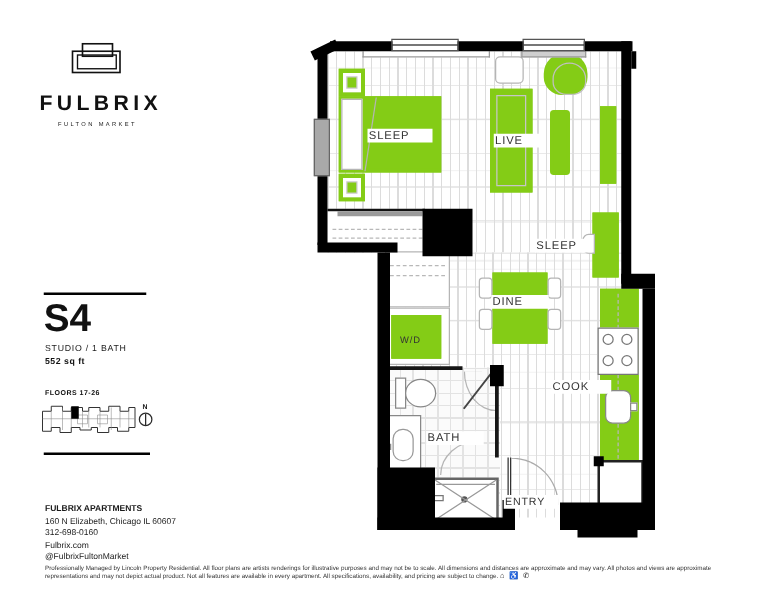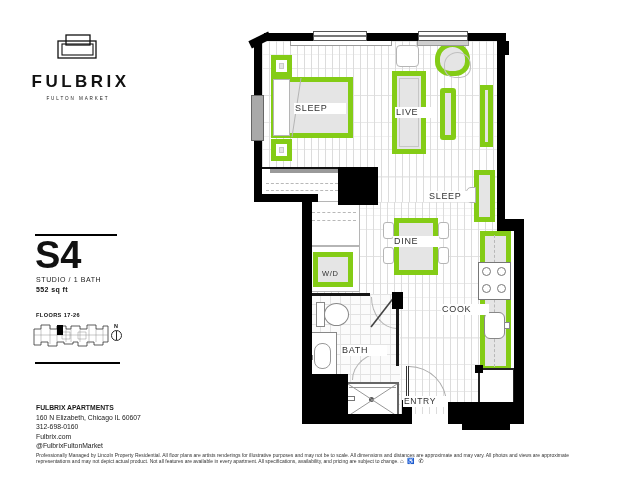--- a/index.html
+++ b/index.html
@@ -12,37 +12,37 @@
     background-image:
       repeating-linear-gradient(90deg,#dcdcdc 0 1px,transparent 1px 7px),
       repeating-linear-gradient(180deg,rgba(215,215,215,.55) 0 1px,transparent 1px 27px),
       repeating-linear-gradient(180deg,rgba(215,215,215,.35) 0 1px,transparent 1px 41px);
     background-position:0 0,0 0,3px 13px;}
   .tile{z-index:2;background-color:#fbfbfb;
     background-image:
       repeating-linear-gradient(90deg,#e3e3e3 0 1px,transparent 1px 10px),
       repeating-linear-gradient(180deg,#e3e3e3 0 1px,transparent 1px 10px);}
   .whitefloor{z-index:2;background:#fff;}
-  .furn{z-index:3;background:#e5e5e5;border:5px solid #84cc16;}
+  .furn{z-index:3;background:#84cc16;border:3px solid #84cc16;}
   .furn-light{z-index:3;background:#fff;border:1px solid #b5b5b5;}
   .arc{z-index:3;background:transparent;}
   .dash-h{z-index:3;border-top:1px dashed #b8b8b8;height:0;}
   .dash-v{z-index:3;border-left:1px dashed #b8b8b8;width:0;}
   .roomlabel{z-index:6;font-size:9px;letter-spacing:.7px;color:#333;text-align:left;
              background:#fff;line-height:11px;padding:0 1px;}
   .window{z-index:6;background:linear-gradient(#fff 42%,#777 42%,#777 58%,#fff 58%);
           border:1px solid #555;border-left:1px solid #555;border-right:1px solid #555;}
   .burner{z-index:4;width:9px;height:9px;border:1px solid #777;border-radius:50%;background:#fff;}
   #svg-overlay{position:absolute;left:0;top:0;z-index:4;pointer-events:none;}
   
   .brand{ text-align:center;}
   .brand-name{font-weight:bold;font-size:17px;letter-spacing:3.5px;padding-left:3.5px;margin-top:7px;}
   .brand-tag{font-size:4.6px;letter-spacing:1.9px;padding-left:1.9px;margin-top:4px;color:#222;}
   .rule{background:#000;z-index:2;}
-  .unit-code{font-weight:bold;font-size:38px;letter-spacing:0px;line-height:32px;}
+  .unit-code{font-weight:bold;font-size:31px;letter-spacing:0px;line-height:32px;}
   .unit-type{font-size:7px;letter-spacing:.6px;color:#1a1a1a;}
   .unit-area{font-size:7px;font-weight:bold;letter-spacing:.4px;}
   .floors-label{font-size:5.6px;font-weight:bold;letter-spacing:.4px;}
   .north-n{font-size:5.5px;text-align:center;font-weight:bold;}
   .north-circle{width:11px;height:11px;border:1px solid #2a2a2a;border-radius:50%;}
   .contact{font-size:6.8px;line-height:9.6px;color:#1a1a1a;}
   .contact .cname{font-weight:bold;}
   .disclaimer{font-size:5px;line-height:6.4px;color:#333;}
   .disc-icons{font-size:6px;letter-spacing:1px;color:#111;}
 </style>

